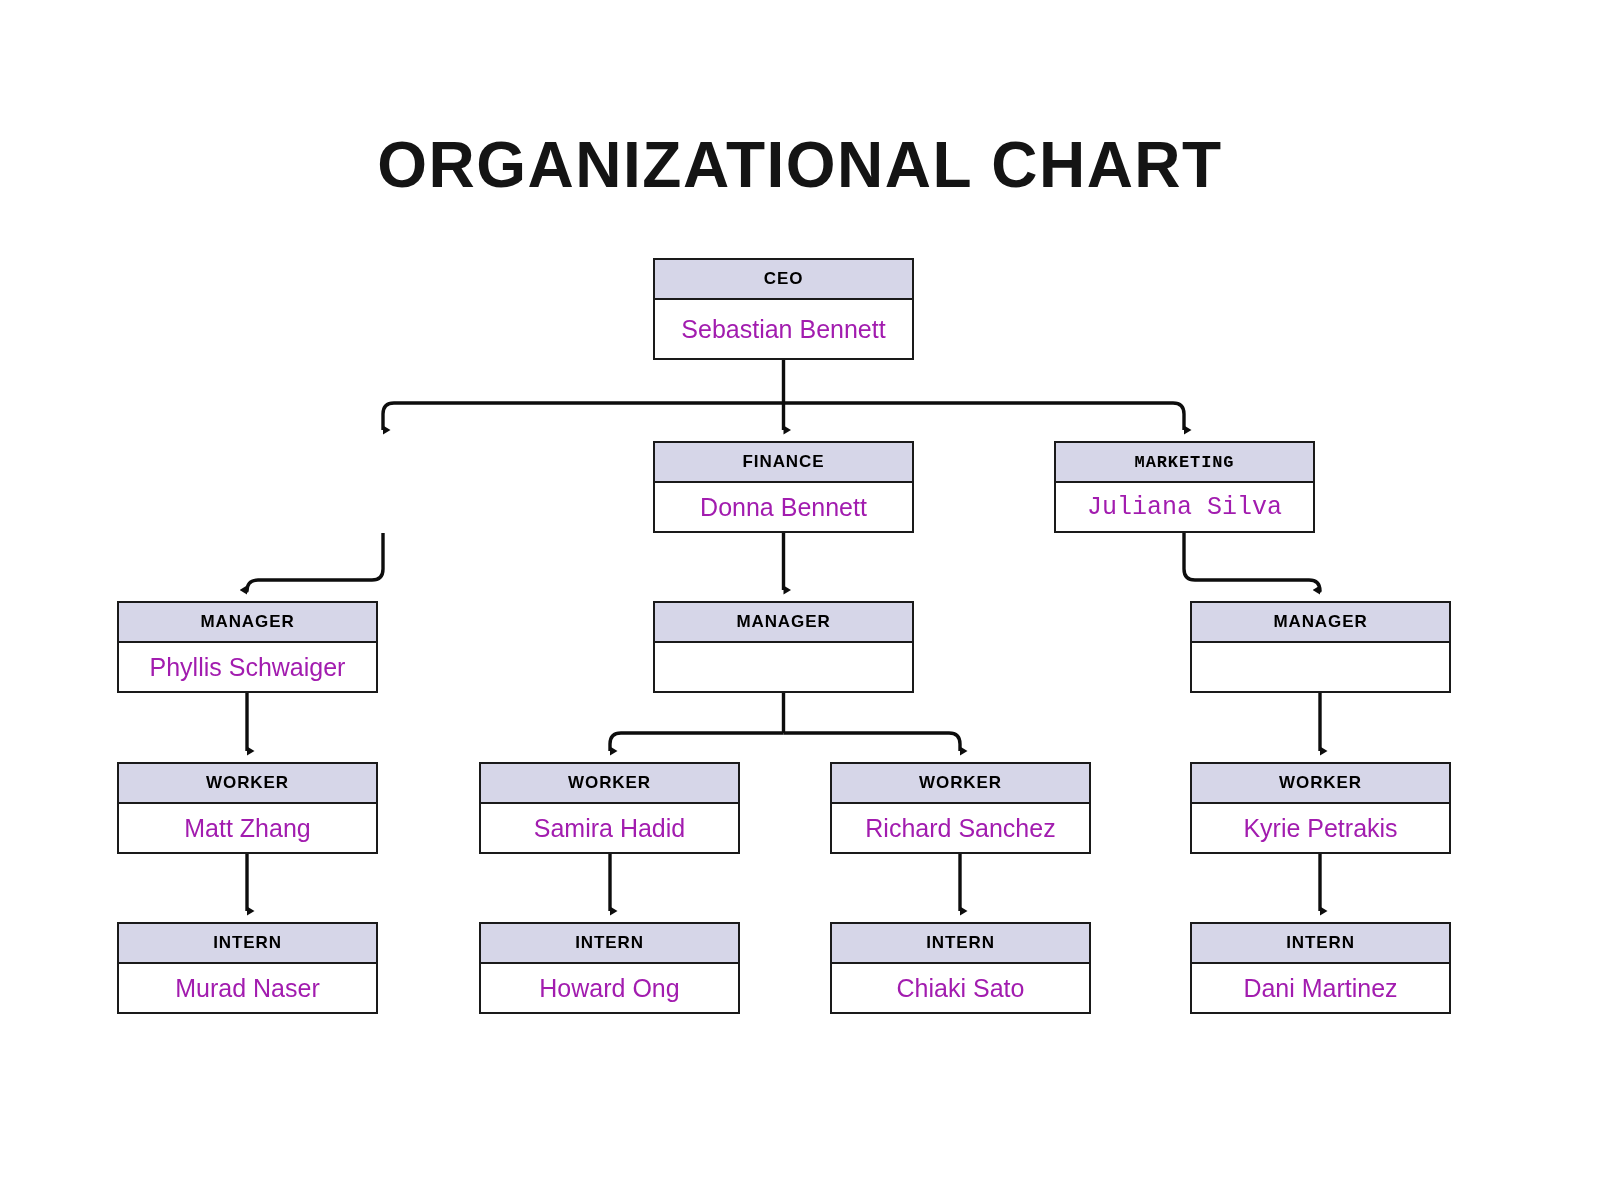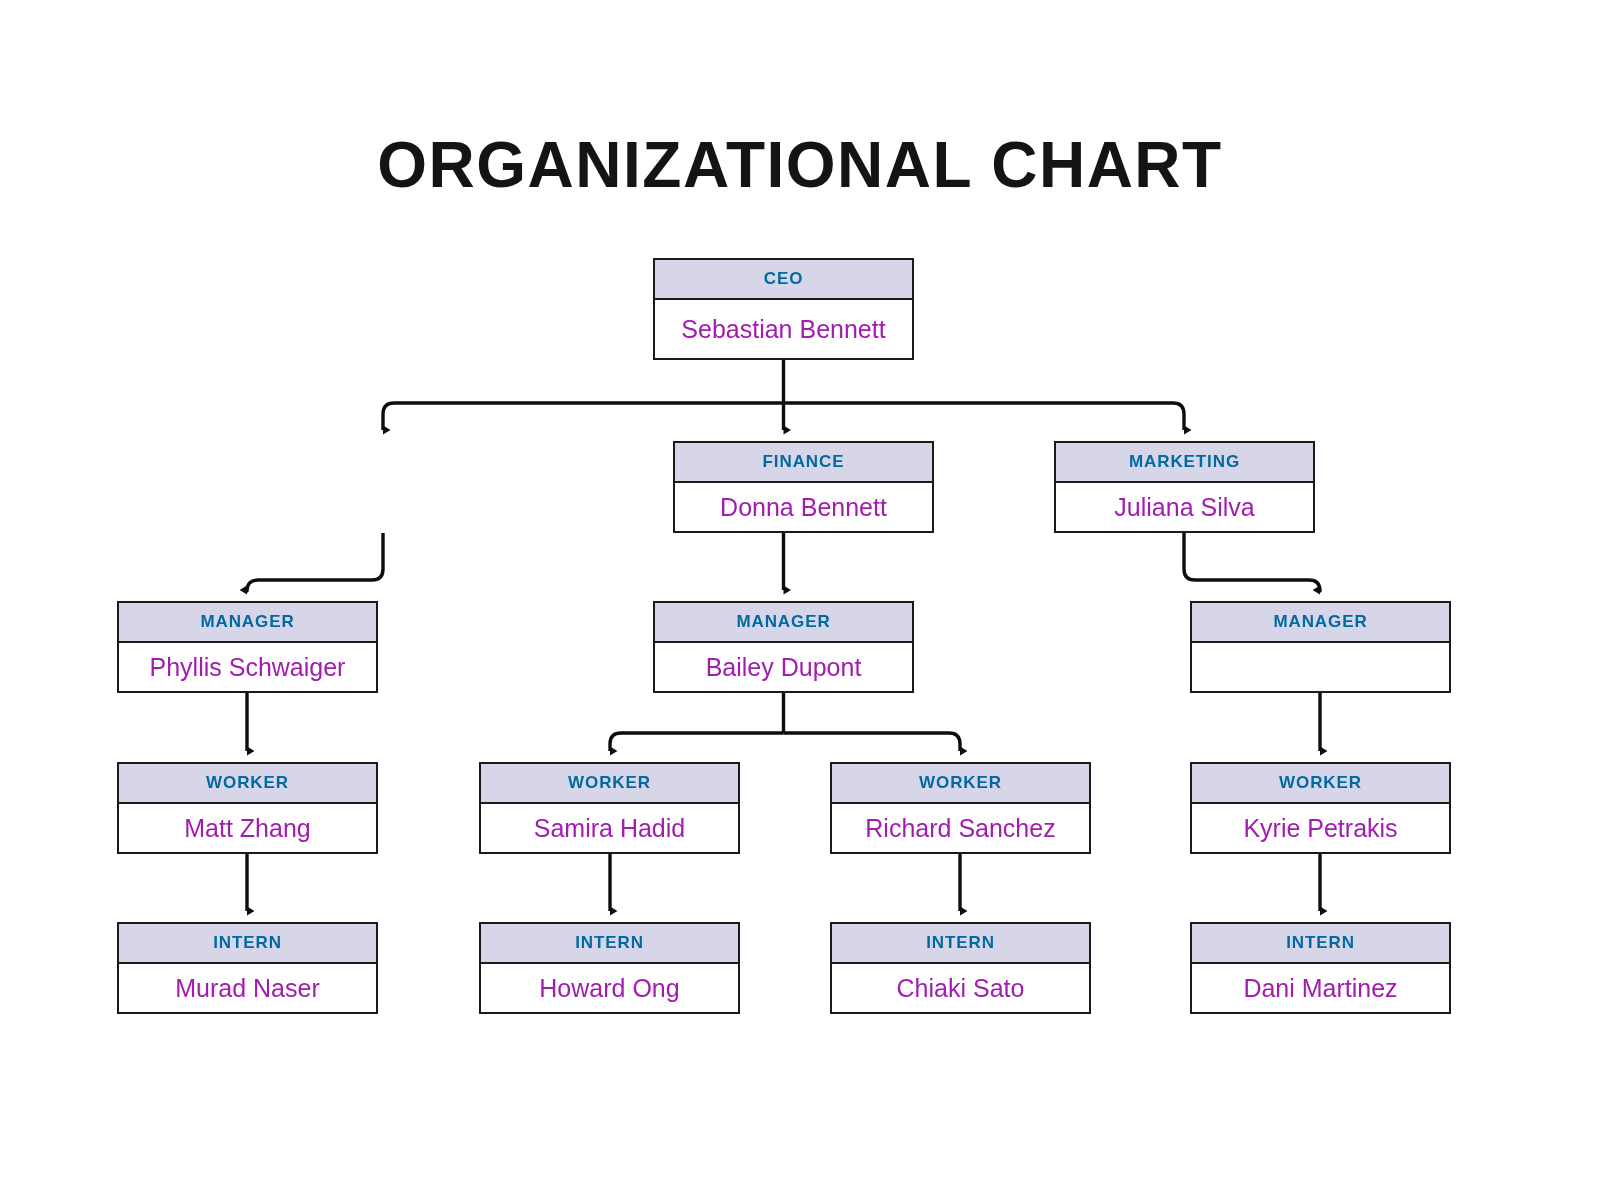--- a/index.html
+++ b/index.html
@@ -53,21 +53,21 @@
     box-sizing: border-box;
     height: 40px;
     background: #d6d6e8;
     border-bottom: 2.5px solid #1a1a1a;
     display: flex;
     align-items: center;
     justify-content: center;
     font-size: 17px;
     font-weight: 700;
     letter-spacing: 0.9px;
-    color: #0369a1;
+    color: #000000;
     text-transform: uppercase;
     white-space: nowrap;
   }
   .node-body {
     box-sizing: border-box;
     flex: 1 1 auto;
     display: flex;
     align-items: center;
     justify-content: center;
     font-size: 25px;
@@ -120,38 +120,37 @@
       <path d="M 1320 854 L 1320 911" marker-end="url(#arrow)"></path>
     </g>
   </svg>
 
   <div class="node" style="left:653px; top:258px; width:261px; height:102px;">
     <div class="node-header">CEO</div>
     <div class="node-body">Sebastian Bennett</div>
   </div>
 
 
-  <div class="node" style="left:653px; top:441px; width:261px; height:92px;margin-left:20px;">
+  <div class="node" style="left:653px; top:441px; width:261px; height:92px;">
     <div class="node-header">FINANCE</div>
     <div class="node-body">Donna Bennett</div>
   </div>
 
-  <div class="node" style="left:1054px; top:441px; width:261px; height:92px;">
+  <div class="node" style="left:1054px; top:441px; width:261px; height:92px;font-family:Liberation Mono, monospace;">
     <div class="node-header">MARKETING</div>
     <div class="node-body">Juliana Silva</div>
   </div>
 
   <div class="node" style="left:117px; top:601px; width:261px; height:92px;">
     <div class="node-header">MANAGER</div>
     <div class="node-body">Phyllis Schwaiger</div>
   </div>
 
   <div class="node" style="left:653px; top:601px; width:261px; height:92px;">
     <div class="node-header">MANAGER</div>
-    <div class="node-body">Bailey Dupont</div>
   </div>
 
   <div class="node" style="left:1190px; top:601px; width:261px; height:92px;">
     <div class="node-header">MANAGER</div>
   </div>
 
   <div class="node" style="left:117px; top:762px; width:261px; height:92px;">
     <div class="node-header">WORKER</div>
     <div class="node-body">Matt Zhang</div>
   </div>

